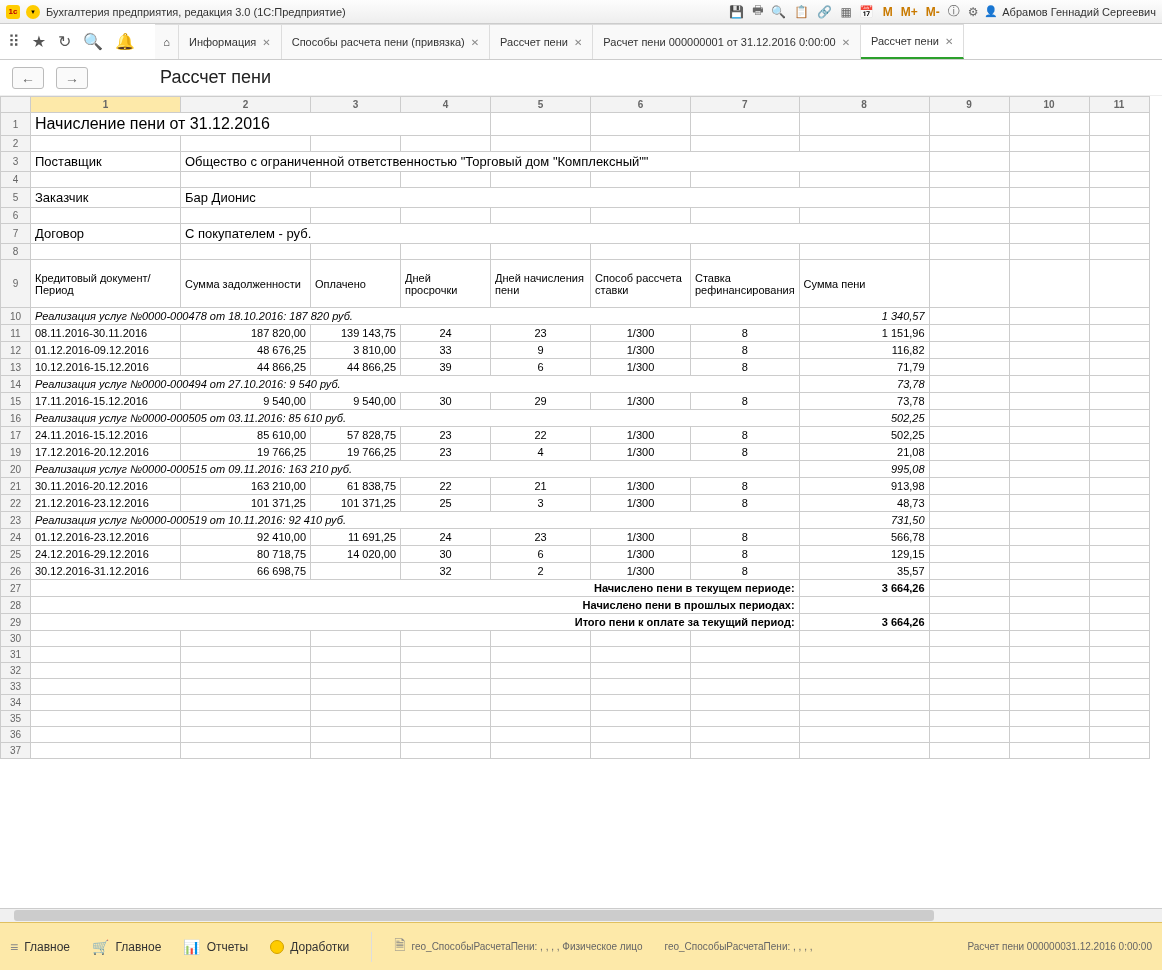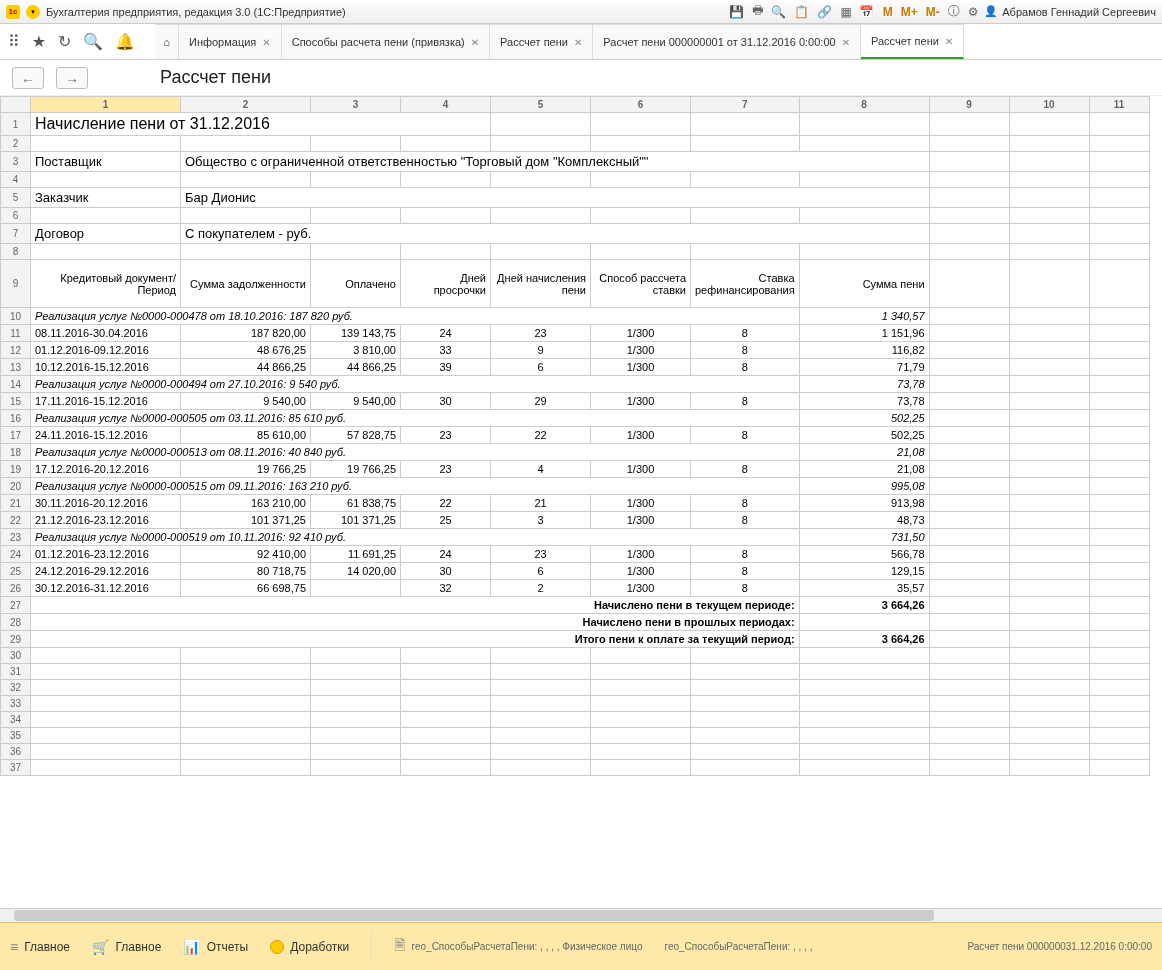--- a/index.html
+++ b/index.html
@@ -34,21 +34,21 @@
 
 .sheet-wrap { position: absolute; top: 96px; bottom: 48px; left: 0; right: 0; overflow: auto; }
 .sheet { border-collapse: collapse; table-layout: fixed; }
 .sheet td, .sheet th { border: 1px solid #ccc; padding: 2px 4px; font-size: 11px; height: 16px; vertical-align: middle; white-space: nowrap; overflow: hidden; }
 .sheet .corner { background: #f3f3f3; width: 30px; }
 .sheet .colhdr { background: #f3f3f3; text-align: center; color: #666; font-size: 10px; }
 .sheet .colhdr.sel { background: #fde9a9; }
 .sheet .rowhdr { background: #f3f3f3; text-align: center; color: #666; font-size: 10px; width: 30px; }
 .sheet .title-cell { font-size: 16px; font-weight: normal; }
 .sheet .hdr { font-size: 13px; }
-.sheet .tblhdr { text-align: right; font-size: 11px; vertical-align: middle; }
+.sheet .tblhdr { text-align: left; font-size: 11px; vertical-align: middle; }
 .sheet .grp { font-style: italic; }
 .sheet .num { text-align: right; }
 .sheet .ctr { text-align: center; }
 .sheet .bold { font-weight: bold; }
 .sheet .dashed-right { border-right: 1px dashed #999 !important; }
 
 
 .bottombar { position: absolute; bottom: 0; left: 0; right: 0; height: 48px; background: #fde9a9; border-top: 1px solid #e0c060; display: flex; align-items: center; padding: 0 10px; gap: 22px; font-size: 12px; color: #333; }
 .bottombar .bitem { display: flex; align-items: center; gap: 6px; cursor: pointer; }
 .bottombar .bicon { font-size: 14px; color: #888; }
@@ -252,21 +252,21 @@
         <tr>
           <td class="rowhdr">10</td>
           <td class="grp" colspan="7">Реализация услуг №0000-000478 от 18.10.2016: 187 820 руб.</td>
           <td class="grp num">1 340,57</td>
           <td class="dashed-right"></td>
           <td class=""></td>
           <td class=""></td>
         </tr>
         <tr>
           <td class="rowhdr">11</td>
-          <td>08.11.2016-30.04.2016</td>
+          <td>08.11.2016-30.11.2016</td>
           <td class="num">187 820,00</td>
           <td class="num">139 143,75</td>
           <td class="ctr">24</td>
           <td class="ctr">23</td>
           <td class="ctr">1/300</td>
           <td class="ctr">8</td>
           <td class="num">1 151,96</td>
           <td class="dashed-right"></td>
           <td class=""></td>
           <td class=""></td>
@@ -332,28 +332,20 @@
         <tr>
           <td class="rowhdr">17</td>
           <td>24.11.2016-15.12.2016</td>
           <td class="num">85 610,00</td>
           <td class="num">57 828,75</td>
           <td class="ctr">23</td>
           <td class="ctr">22</td>
           <td class="ctr">1/300</td>
           <td class="ctr">8</td>
           <td class="num">502,25</td>
-          <td class="dashed-right"></td>
-          <td class=""></td>
-          <td class=""></td>
-        </tr>
-        <tr>
-          <td class="rowhdr">18</td>
-          <td class="grp" colspan="7">Реализация услуг №0000-000513 от 08.11.2016: 40 840 руб.</td>
-          <td class="grp num">21,08</td>
           <td class="dashed-right"></td>
           <td class=""></td>
           <td class=""></td>
         </tr>
         <tr>
           <td class="rowhdr">19</td>
           <td>17.12.2016-20.12.2016</td>
           <td class="num">19 766,25</td>
           <td class="num">19 766,25</td>
           <td class="ctr">23</td>

